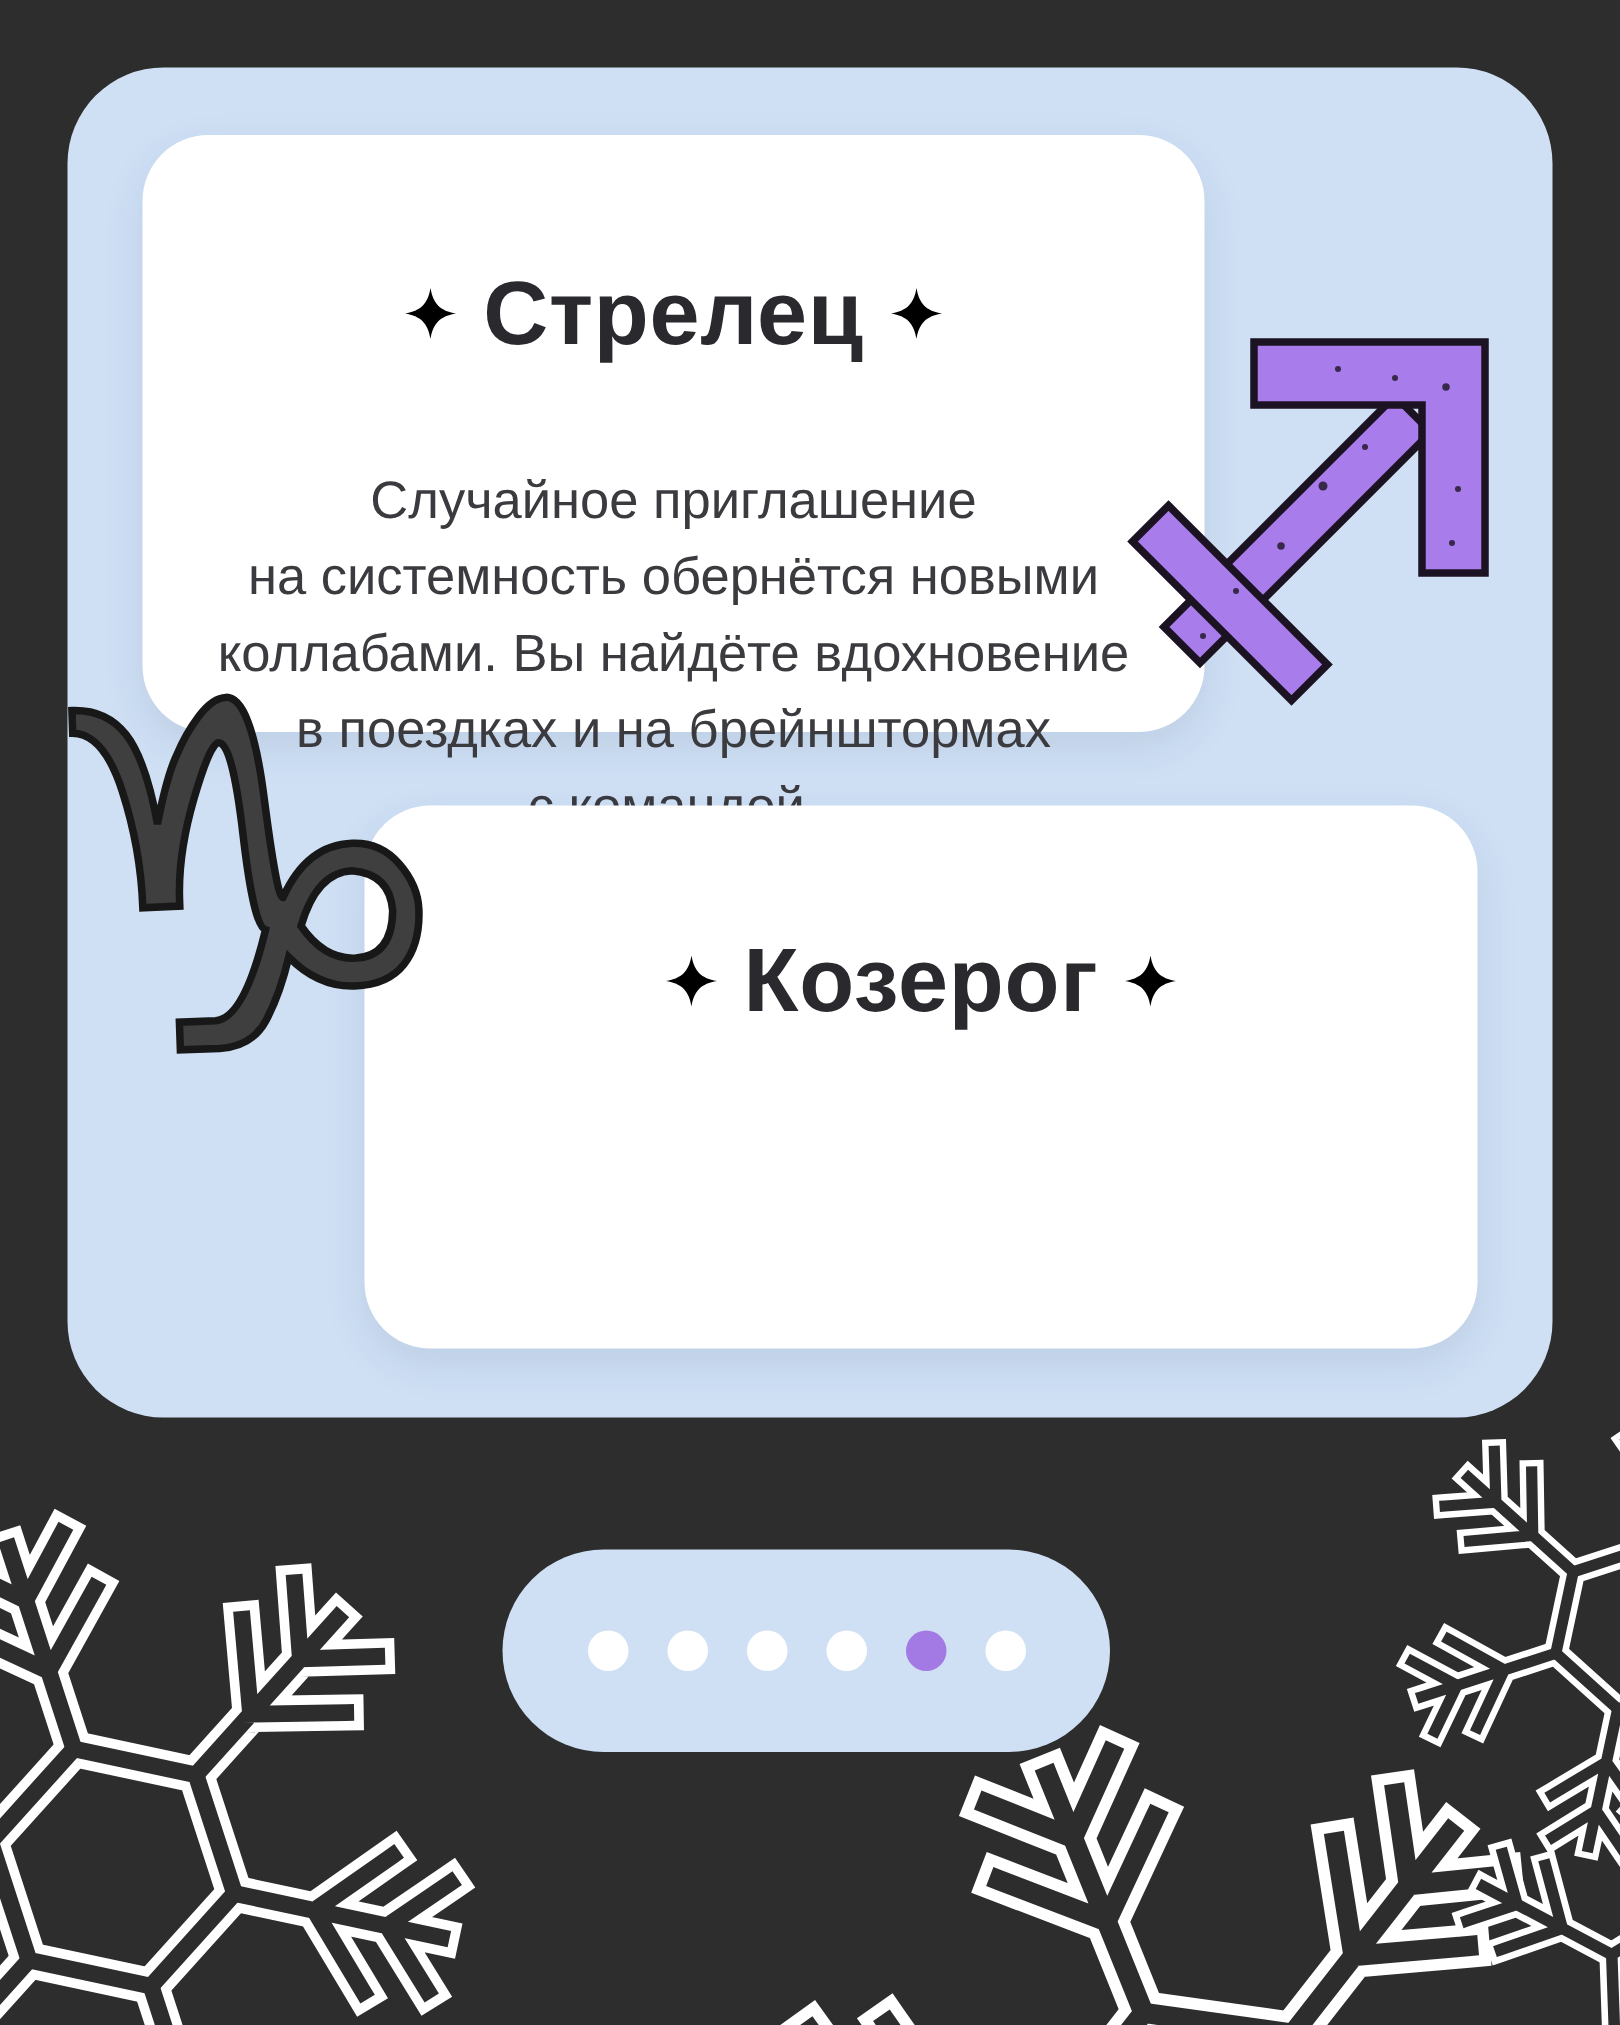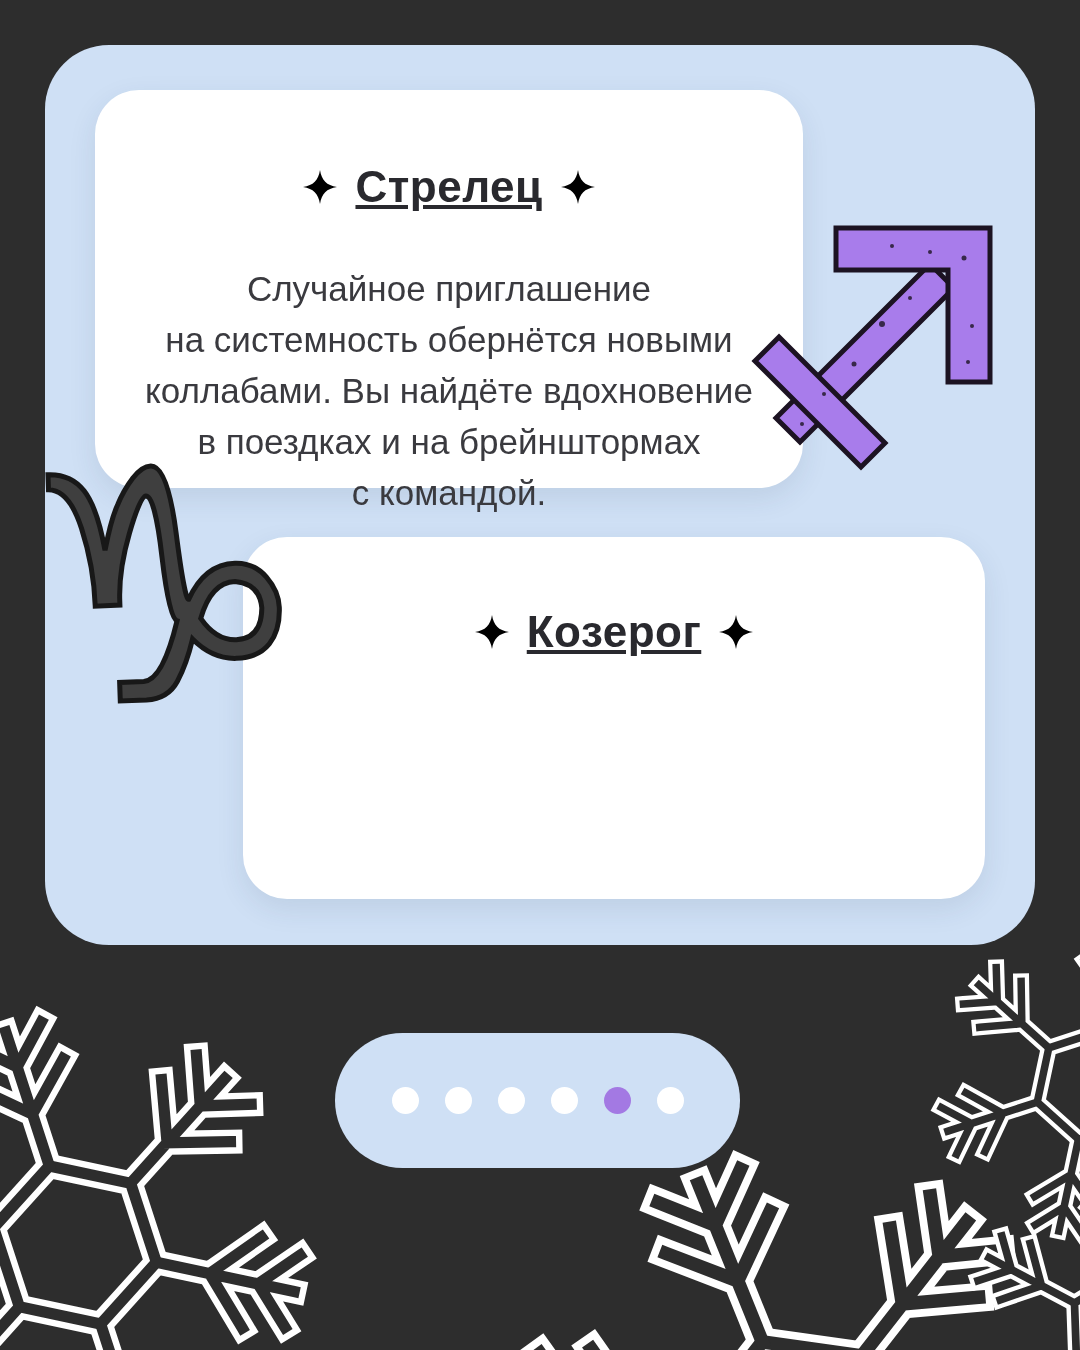--- a/index.html
+++ b/index.html
@@ -19,22 +19,22 @@
     display:flex;flex-direction:column;align-items:center;
   }
   .card-1{left:95px;top:90px;width:708px;height:398px;}
   .card-2{left:243px;top:537px;width:742px;height:362px;}
   .title-row{
     display:flex;align-items:center;justify-content:center;gap:18px;
     margin-top:36px;
   }
   .card-2 .title-row{margin-top:34px;}
   .card-title{
-    font-size:44px;font-weight:700;color:var(--title-color,#29292e);
-    letter-spacing:0.5px;line-height:1.1;text-decoration:underline;
+    font-size:60px;font-weight:700;color:var(--title-color,#29292e);
+    letter-spacing:0.5px;line-height:1.1;
   }
   .sparkle{width:34px;height:34px;flex:0 0 auto;}
   .card-body{
     margin:16px 10px 0 10px;text-align:center;white-space:pre-line;
     font-size:35px;line-height:51px;color:var(--body-color,#3a3a3f);
   }
   
   .sagittarius{position:absolute;left:732px;top:206px;width:280px;height:280px;}
   .sagittarius polygon{
     fill:var(--sagittarius-fill,#a87ceb);

